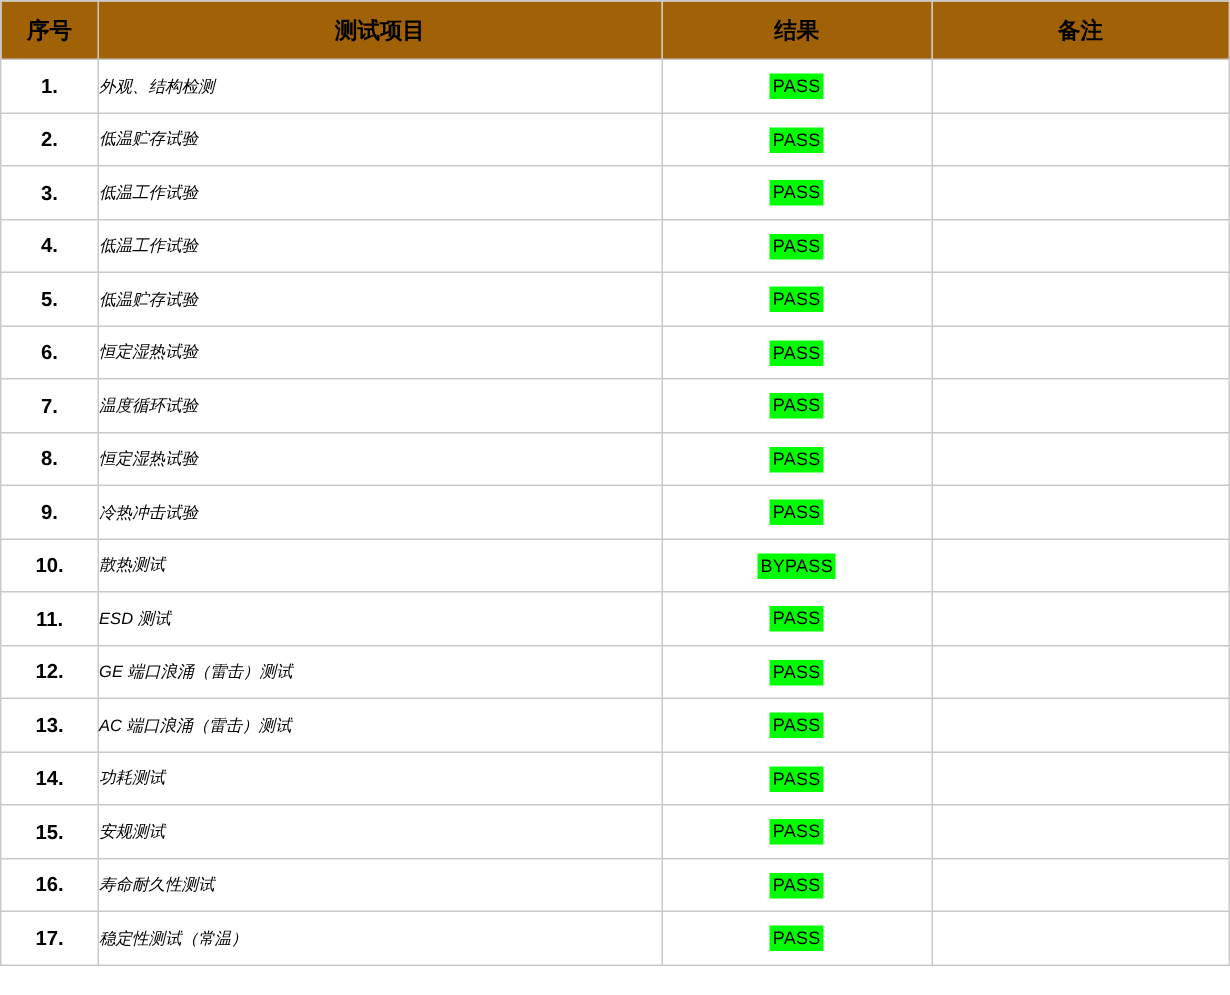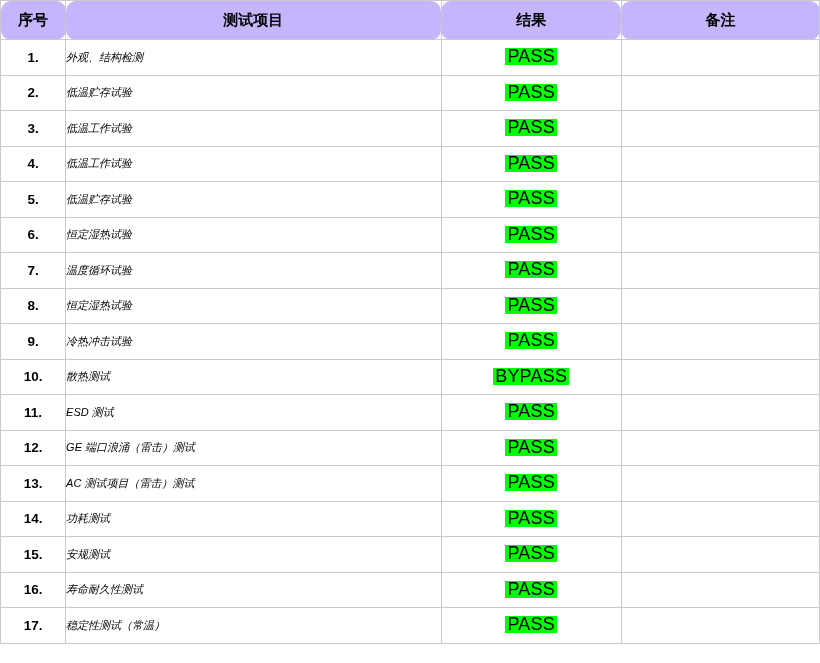--- a/index.html
+++ b/index.html
@@ -19,27 +19,26 @@
     width: 820px;
     table-layout: fixed;
   }
   table.test-table th,
   table.test-table td {
     border: 1px solid #c9c9c9;
     padding: 0;
     vertical-align: middle;
   }
   thead th {
-    background: #c4b5fd;
+    background: #a16207;
     height: 38px;
     font-size: 15px;
     font-weight: bold;
     text-align: center;
     color: #000;
-    border-radius: 10px;
   }
   col.col-idx { width: 65px; }
   col.col-item { width: 375px; }
   col.col-result { width: 180px; }
   col.col-note { width: 198px; }
 
   tbody tr { height: 35.5px; }
   td.idx {
     text-align: center;
     font-size: 13.5px;
@@ -54,21 +53,21 @@
   td.result {
     text-align: center;
   }
   td.note {
     text-align: center;
   }
   .badge {
     display: inline-block;
     background: #00ff00;
     color: #000;
-    font-size: 18px;
+    font-size: 12px;
     line-height: 15px;
     padding: 1px 2px;
     letter-spacing: 0.2px;
   }
 </style>
 </head>
 <body>
 
 <table class="test-table">
   <colgroup>
@@ -153,21 +152,21 @@
       <td class="note"></td>
     </tr>
     <tr>
       <td class="idx">12.</td>
       <td class="item">GE 端口浪涌（雷击）测试</td>
       <td class="result"><span class="badge">PASS</span></td>
       <td class="note"></td>
     </tr>
     <tr>
       <td class="idx">13.</td>
-      <td class="item">AC 测试项目（雷击）测试</td>
+      <td class="item">AC 端口浪涌（雷击）测试</td>
       <td class="result"><span class="badge">PASS</span></td>
       <td class="note"></td>
     </tr>
     <tr>
       <td class="idx">14.</td>
       <td class="item">功耗测试</td>
       <td class="result"><span class="badge">PASS</span></td>
       <td class="note"></td>
     </tr>
     <tr>

